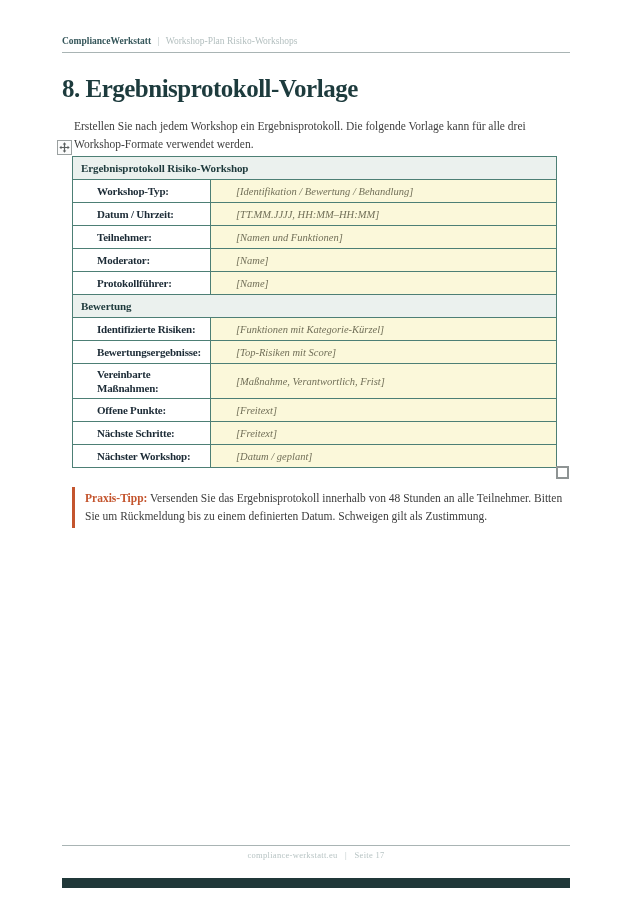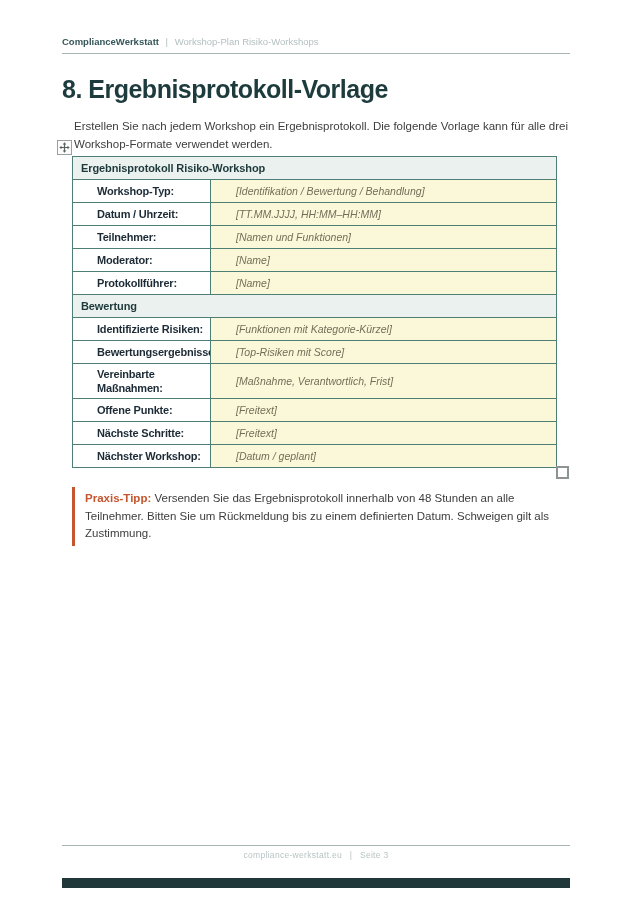--- a/index.html
+++ b/index.html
@@ -2,21 +2,21 @@
 <html lang="de"><head>
 <meta charset="utf-8">
 <style>
   html, body { margin: 0; padding: 0; background: #ffffff; }
   * { box-sizing: border-box; }
   .page {
     position: relative;
     width: 632px;
     height: 897px;
     background: #ffffff;
-    font-family: Liberation Sans, sans-serif;
+    font-family: Liberation Serif, serif;
     overflow: hidden;
   }
 
   
   .doc-header {
     position: absolute;
     left: 62px; top: 36px; width: 508px;
     font-size: 9.5px;
     padding-bottom: 6px;
     border-bottom: 1px solid #a9b4b4;
@@ -236,17 +236,17 @@
 
   <div class="tip">
     <span class="tip-label">Praxis-Tipp:</span>
     <span class="tip-text-wrap"> <span>Versenden Sie das Ergebnisprotokoll innerhalb von 48 Stunden an alle Teilnehmer. Bitten Sie um Rückmeldung bis zu einem definierten Datum. Schweigen gilt als Zustimmung.</span></span>
   </div>
 
   <div class="footer-rule"></div>
   <div class="doc-footer">
     <span>compliance-werkstatt.eu</span>
     <span class="sep">|</span>
-    <span>Seite 3</span>
+    <span>Seite 17</span>
   </div>
   <div class="footer-accent-bar"></div>
 
 </div>
 
 </body></html>

